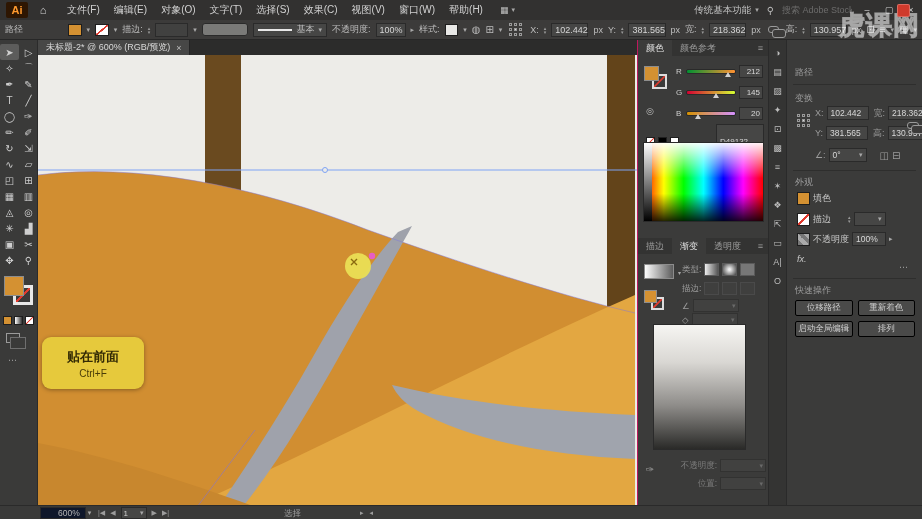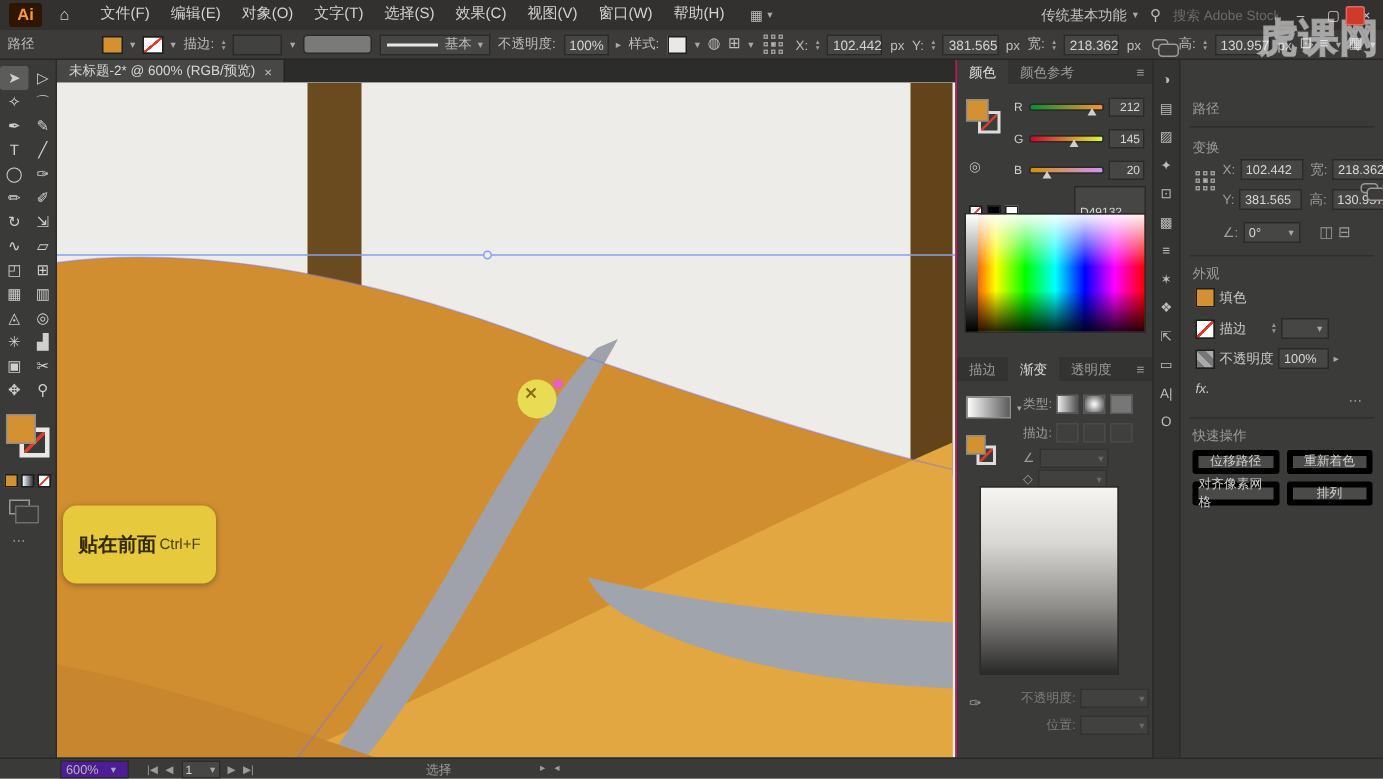--- a/index.html
+++ b/index.html
@@ -47,21 +47,21 @@
   .mr3{background:linear-gradient(to bottom right,#fff 42%,#e03a2e 46%,#e03a2e 54%,#fff 58%)}
   .drawmode{width:14px;height:10px;border:1px solid #9a9a9a;margin:8px 0 0 6px;position:relative}
   .drawmode:after{content:"";position:absolute;left:3px;top:3px;width:14px;height:10px;border:1px solid #6f6f6f;background:#3a3a39}
   .tbdots{color:#9a9a9a;font-size:9px;margin:12px 0 0 8px}
   
   .docarea{position:absolute;left:38px;top:40px;width:599px;height:381px}
   .tabbar{height:15px;background:#2c2c2b;display:flex}
   .dtab{background:#474746;color:#d8d8d8;font-size:9px;display:flex;align-items:center;gap:6px;padding:0 8px;border-right:1px solid #242424}
   .dtab .x{color:#bdbdbd;font-size:9px}
   .canvas{position:relative;width:599px;height:450px;background:#edece8;overflow:hidden}
-  .tooltip{position:absolute;left:4px;top:282px;width:102px;height:52px;background:#e6c93c;border-radius:9px;display:flex;flex-direction:row;align-items:center;justify-content:center;gap:2px;box-shadow:0 1px 4px rgba(0,0,0,.35)}
+  .tooltip{position:absolute;left:4px;top:282px;width:102px;height:52px;background:#e6c93c;border-radius:9px;display:flex;flex-direction:column;align-items:center;justify-content:center;gap:2px;box-shadow:0 1px 4px rgba(0,0,0,.35)}
   .tt1{color:#332a04;font-size:13px;font-weight:bold}
   .tt2{color:#4a3d08;font-size:10px}
   
   .dock{position:absolute;left:637px;top:40px;width:285px;height:465px;display:flex;z-index:20}
   .panelA{position:relative;width:131px;height:465px;background:#3b3b3a;border-left:1px solid #be185d}
   .iconstrip{width:18px;height:465px;background:#343433;border-left:1px solid #2a2a2a;display:flex;flex-direction:column;align-items:center;padding-top:8px;gap:9px}
   .iconstrip span{font-size:9px;color:#bdbdbd;line-height:10px}
   .panelB{position:relative;width:136px;height:465px;background:#3b3b3a;border-left:1px solid #2a2a2a}
   .ptabs{position:absolute;left:0;top:0;width:100%;height:16px;background:#333332;display:flex;align-items:center;font-size:9px;color:#9c9c9c}
   .ptab{padding:0 8px;line-height:16px}
@@ -100,25 +100,25 @@
   .gb1{background:linear-gradient(to right,#eee,#555)}
   .gb2{background:radial-gradient(circle,#eee 10%,#555 90%)}
   .gb3{background:#777}
   .gbtn.mut{background:#3f3f3e;border-color:#4a4a4a}
   .gpv{position:absolute;left:15px;top:284px;width:93px;height:126px;border:1px solid #2a2a2a;background:linear-gradient(to bottom,#f6f5f2,#d9d7d3 30%,#8e8c89 65%,#2a2a28)}
   .geye{position:absolute;left:8px;top:424px;font-size:10px;color:#9c9c9c}
   .growb{position:absolute;left:24px;width:104px;height:15px;display:flex;align-items:center;gap:3px;font-size:8.5px;color:#7c7c7c;justify-content:flex-end}
   .dbox{width:46px;height:13px;background:#414140;border:1px solid #323231;display:inline-flex;align-items:center;justify-content:flex-end;padding:0 2px;color:#6a6a6a;font-size:7px}
   
   .pb-row{position:absolute;display:flex;align-items:center;gap:3px;font-size:9px}
-  .qabtn{background:#4a4a49;border:4px solid #000000;border-radius:2px;color:#d0d0d0;font-size:8.5px;height:16px;display:flex;align-items:center;justify-content:center}
+  .qabtn{background:#4a4a49;border:1px solid #000000;border-radius:2px;color:#d0d0d0;font-size:8.5px;height:16px;display:flex;align-items:center;justify-content:center}
   .divline{position:absolute;left:6px;right:6px;height:1px;background:#2e2e2d}
   
   .statusbar{position:absolute;left:0;top:505px;width:922px;height:14px;background:#3a3a39;border-top:1px solid #2a2a2a;font-size:8.5px;color:#b5b5b5;z-index:30}
-  .zoomfld{position:absolute;left:40px;top:1px;width:46px;height:12px;background:#4c1d95;border:1px solid #2a2a2a;display:flex;align-items:center;padding:0 3px;gap:8px}
+  .zoomfld{position:absolute;left:40px;top:1px;width:46px;height:12px;background:#0f172a;border:1px solid #2a2a2a;display:flex;align-items:center;padding:0 17px;gap:8px}
   .nav{position:absolute;left:98px;top:1px;display:flex;align-items:center;gap:5px;color:#9c9c9c;font-size:7px}
   .navfld{width:26px;height:12px;background:#464645;border:1px solid #2a2a2a;display:flex;align-items:center;justify-content:space-between;padding:0 2px;font-size:8px;color:#d0d0d0}
   .stattool{position:absolute;left:284px;top:0;color:#9c9c9c;font-size:8.5px;line-height:14px}
   .statarr{position:absolute;left:360px;top:0;color:#9c9c9c;font-size:7px;line-height:14px;letter-spacing:6px}
   
   .watermark{position:absolute;right:2px;top:8px;z-index:40;pointer-events:none}
   .wmtext{font-size:26px;font-weight:bold;color:rgba(255,255,255,.10);-webkit-text-stroke:1px rgba(255,255,255,.5);letter-spacing:1px}
   .wmbadge{position:absolute;right:10px;top:-4px;width:13px;height:13px;background:#cf3a2c;border-radius:2px;box-shadow:inset 0 0 0 1px rgba(255,255,255,.25)}
 </style>
 </head>
@@ -489,21 +489,21 @@
     <div class="pb-row" style="left:112px;top:222px">
         <span style="color:#9c9c9c">⋯</span>
       </div>
     <div class="divline" style="top:238px"></div>
     <div class="pb-row" style="left:8px;top:244px">
         <span class="plabel">快速操作</span>
       </div>
     <div style="position:absolute;left:8px;top:260px;width:120px;display:grid;grid-template-columns:1fr 1fr;gap:5px">
       <div class="qabtn">位移路径</div>
       <div class="qabtn">重新着色</div>
-      <div class="qabtn">对齐像素网格</div>
+      <div class="qabtn">启动全局编辑</div>
       <div class="qabtn">排列</div>
     </div>
   </div>
 </div>
 
 <div class="statusbar">
   <div class="zoomfld">
     <span>600%</span>
     <span class="chv">▾</span>
   </div>

